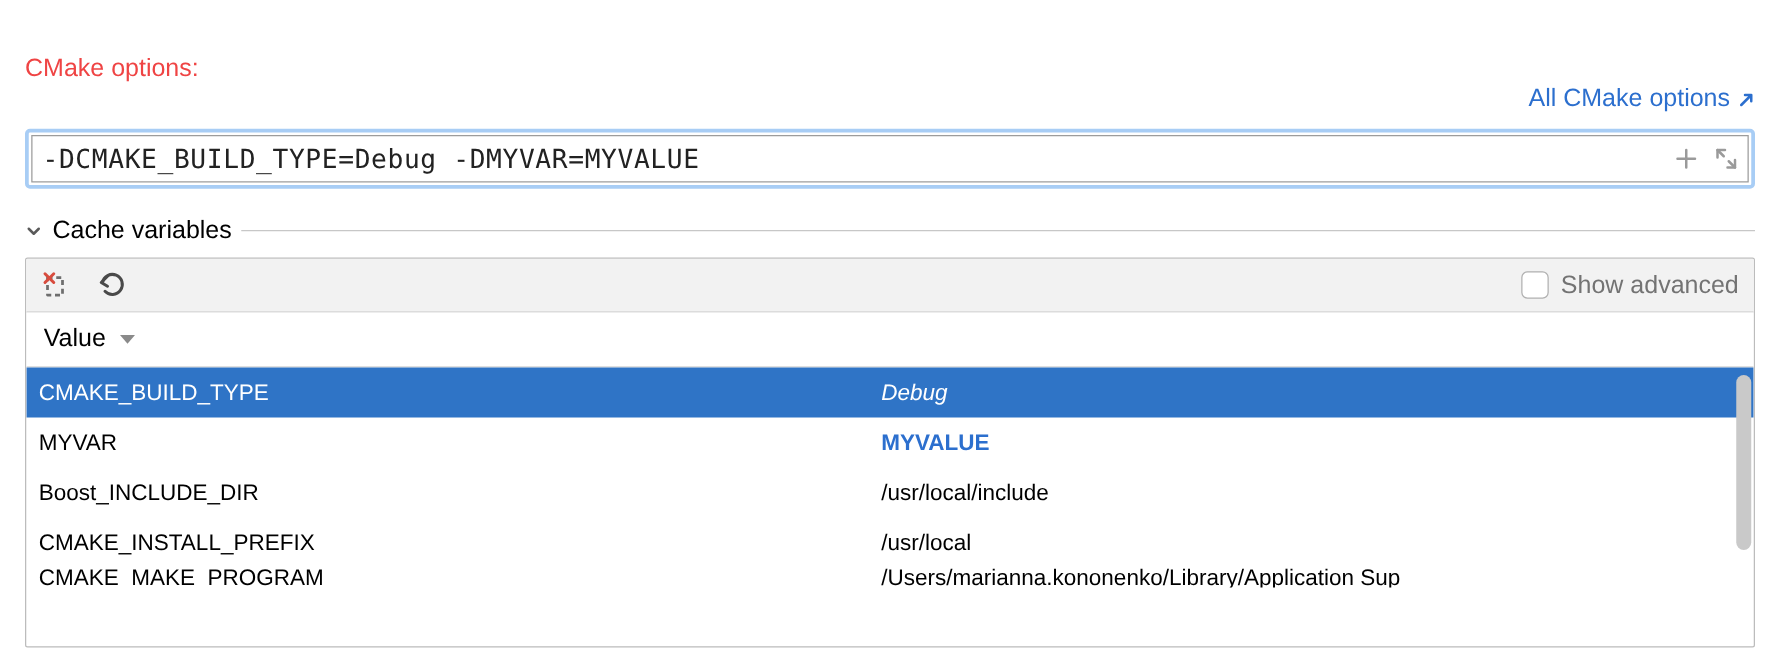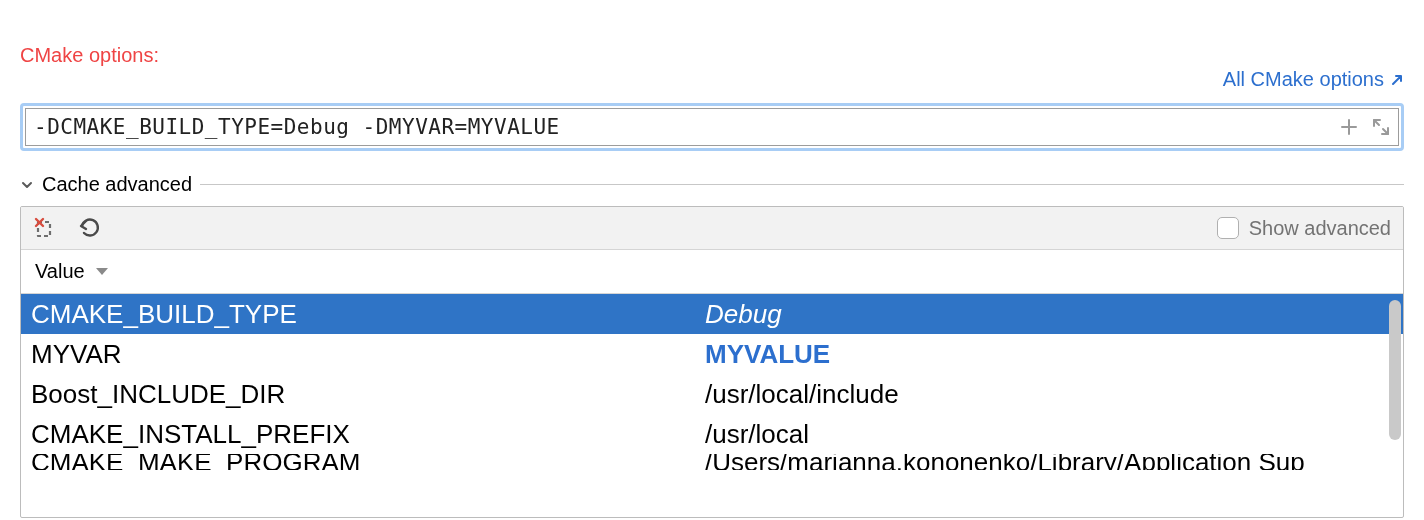--- a/index.html
+++ b/index.html
@@ -137,21 +137,21 @@
     position: relative;
   }
   .row {
     display: flex;
     height: 40px;
     align-items: center;
   }
   .row.selected { background: #2F74C6; color: #fff; }
   .cell {
     padding: 0 10px;
-    font-size: 26px;
+    font-size: 18px;
     white-space: nowrap;
     overflow: hidden;
     text-overflow: ellipsis;
   }
   .cell.name { width: 674px; }
   .cell.value { flex: 1; }
   .row.selected .cell.value { font-style: italic; }
   .row.myvar .cell.value { color: #2C6FCE; font-weight: 700; }
   .scrollbar {
     position: absolute;
@@ -194,21 +194,21 @@
     </div>
   </div>
 </div>
 
 <div class="section-header">
   <span class="chev">
     <svg width="12" height="12" viewBox="0 0 12 12">
         <path d="M2 4 L6 8 L10 4" stroke="#5a5a5a" stroke-width="2" fill="none" stroke-linecap="round" stroke-linejoin="round"></path>
       </svg>
   </span>
-  <span class="section-title">Cache advanced</span>
+  <span class="section-title">Cache variables</span>
   <div class="section-rule"></div>
 </div>
 
 <div class="panel">
   <div class="toolbar">
     <svg width="26" height="26" viewBox="0 0 26 26">
       <path d="M5 7 H17 V21 H5 Z" stroke="#6e6e6e" stroke-width="2.2" fill="none" stroke-linejoin="round" stroke-dasharray="4 3"></path>
       <path d="M3 4 L10 11 M10 4 L3 11" stroke="#D84C3E" stroke-width="2.4" stroke-linecap="round"></path>
     </svg>
     <svg width="26" height="26" viewBox="0 0 26 26">

